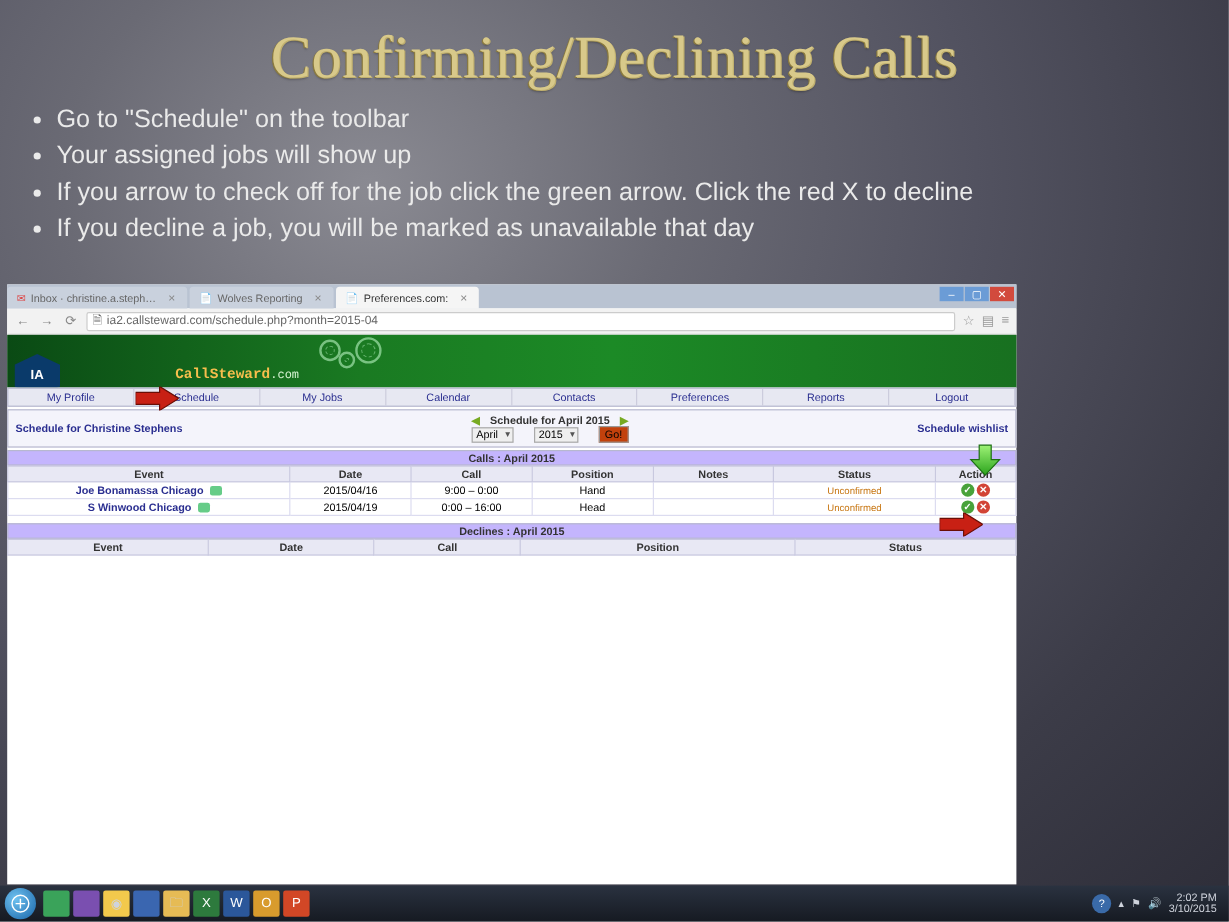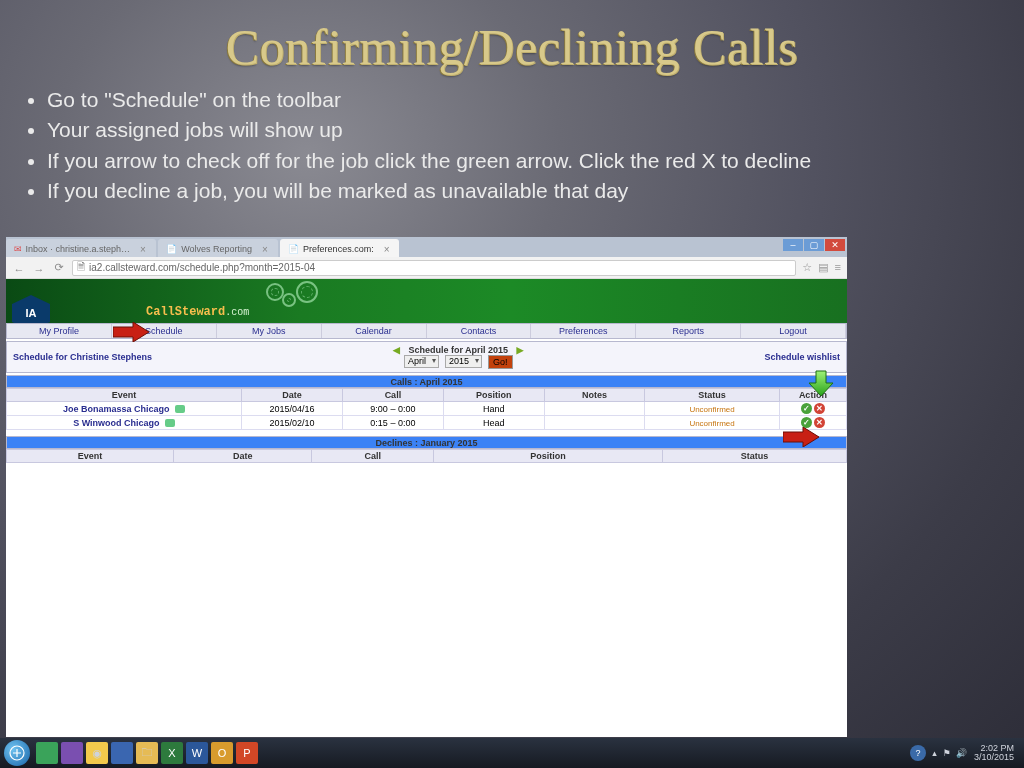--- a/index.html
+++ b/index.html
@@ -55,27 +55,27 @@
   .nav-row a:last-child { border-right: none; }
 
   .arrow-red { position: absolute; width: 36px; height: 20px; }
   .arrow-red svg { width: 100%; height: 100%; }
   .arrow-green-down { position: absolute; width: 28px; height: 28px; }
   .arrow-green-down svg { width: 100%; height: 100%; }
 
   .subhead { display: flex; justify-content: space-between; align-items: center; padding: 4px 6px; border: 1px solid #b7b8cf; background: #f4f4fb; margin-top: 2px; font-size: 9px; height: 32px; }
   .subhead .left { color: #2a2e90; font-weight: 700; }
   .subhead .center { text-align: center; flex:1; }
-  .month-ctrl { display: inline-flex; align-items: flex-start; gap: 6px; }
+  .month-ctrl { display: inline-flex; align-items: center; gap: 17px; }
   .sel { height: 13px; font-size: 9px; border: 1px solid #a9a9a9; background: #efefef; padding: 0 12px 0 3px; position: relative; }
   .sel::after { content:"▾"; position:absolute; right:2px; top:0; font-size:8px; color:#555; }
   .go-btn { height: 14px; font-size: 9px; border: 1px solid #999; background: #c2410c; padding: 0 4px; }
   .wishlist { color: #2a2e90; font-weight: 700; }
 
-  .section-title { background: #3b82f6; border: 1px solid #b7b8cf; text-align: center; font-size: 9px; font-weight: 700; color: #333; height: 13px; line-height: 12px; margin-top: 2px; }
+  .section-title { background: #c4b5fd; border: 1px solid #b7b8cf; text-align: center; font-size: 9px; font-weight: 700; color: #333; height: 13px; line-height: 12px; margin-top: 2px; }
   table.calls { width: 100%; border-collapse: collapse; font-size: 9px; padding-left: 44px; }
   table.calls th { background: #e8e8f4; border: 1px solid #c8c8df; font-weight: 700; color: #333; padding: 1px 2px; }
   table.calls td { border: 1px solid #dcdcf0; padding: 1px 3px; text-align: center; background: #fff; }
   table.calls td.event { color: #2a2e90; font-weight: 700; }
   .small-icn { display: inline-block; width: 10px; height: 8px; background: #6c8; border-radius: 2px; margin-left: 3px; vertical-align: middle; }
   .status-un { color: #c77510; font-size: 8px; }
   .circ { display: inline-flex; width: 11px; height: 11px; border-radius: 50%; align-items: center; justify-content: center; color: #fff; font-size: 8px; font-weight: 700; margin: 0 1px; }
   .circ.ok { background: #49a23a; }
   .circ.no { background: #d24436; }
 
@@ -196,31 +196,31 @@
           <td class="event">Joe Bonamassa Chicago <span class="small-icn"></span></td>
           <td>2015/04/16</td>
           <td>9:00 – 0:00</td>
           <td>Hand</td>
           <td></td>
           <td><span class="status-un">Unconfirmed</span></td>
           <td><span class="circ ok">✓</span><span class="circ no">✕</span></td>
         </tr>
         <tr>
           <td class="event">S Winwood Chicago <span class="small-icn"></span></td>
-          <td>2015/02/10</td>
-          <td>0:15 – 0:00</td>
+          <td>2015/04/19</td>
+          <td>0:00 – 16:00</td>
           <td>Head</td>
           <td></td>
           <td><span class="status-un">Unconfirmed</span></td>
           <td><span class="circ ok">✓</span><span class="circ no">✕</span></td>
         </tr>
       </tbody>
   </table>
 
-  <div class="section-title" style="margin-top:6px;">Declines : January 2015</div>
+  <div class="section-title" style="margin-top:6px;">Declines : April 2015</div>
   <table class="calls">
     <thead>
         <tr>
       <th>Event</th>
       <th>Date</th>
       <th>Call</th>
       <th>Position</th>
       <th>Status</th>
     </tr>
       </thead>

